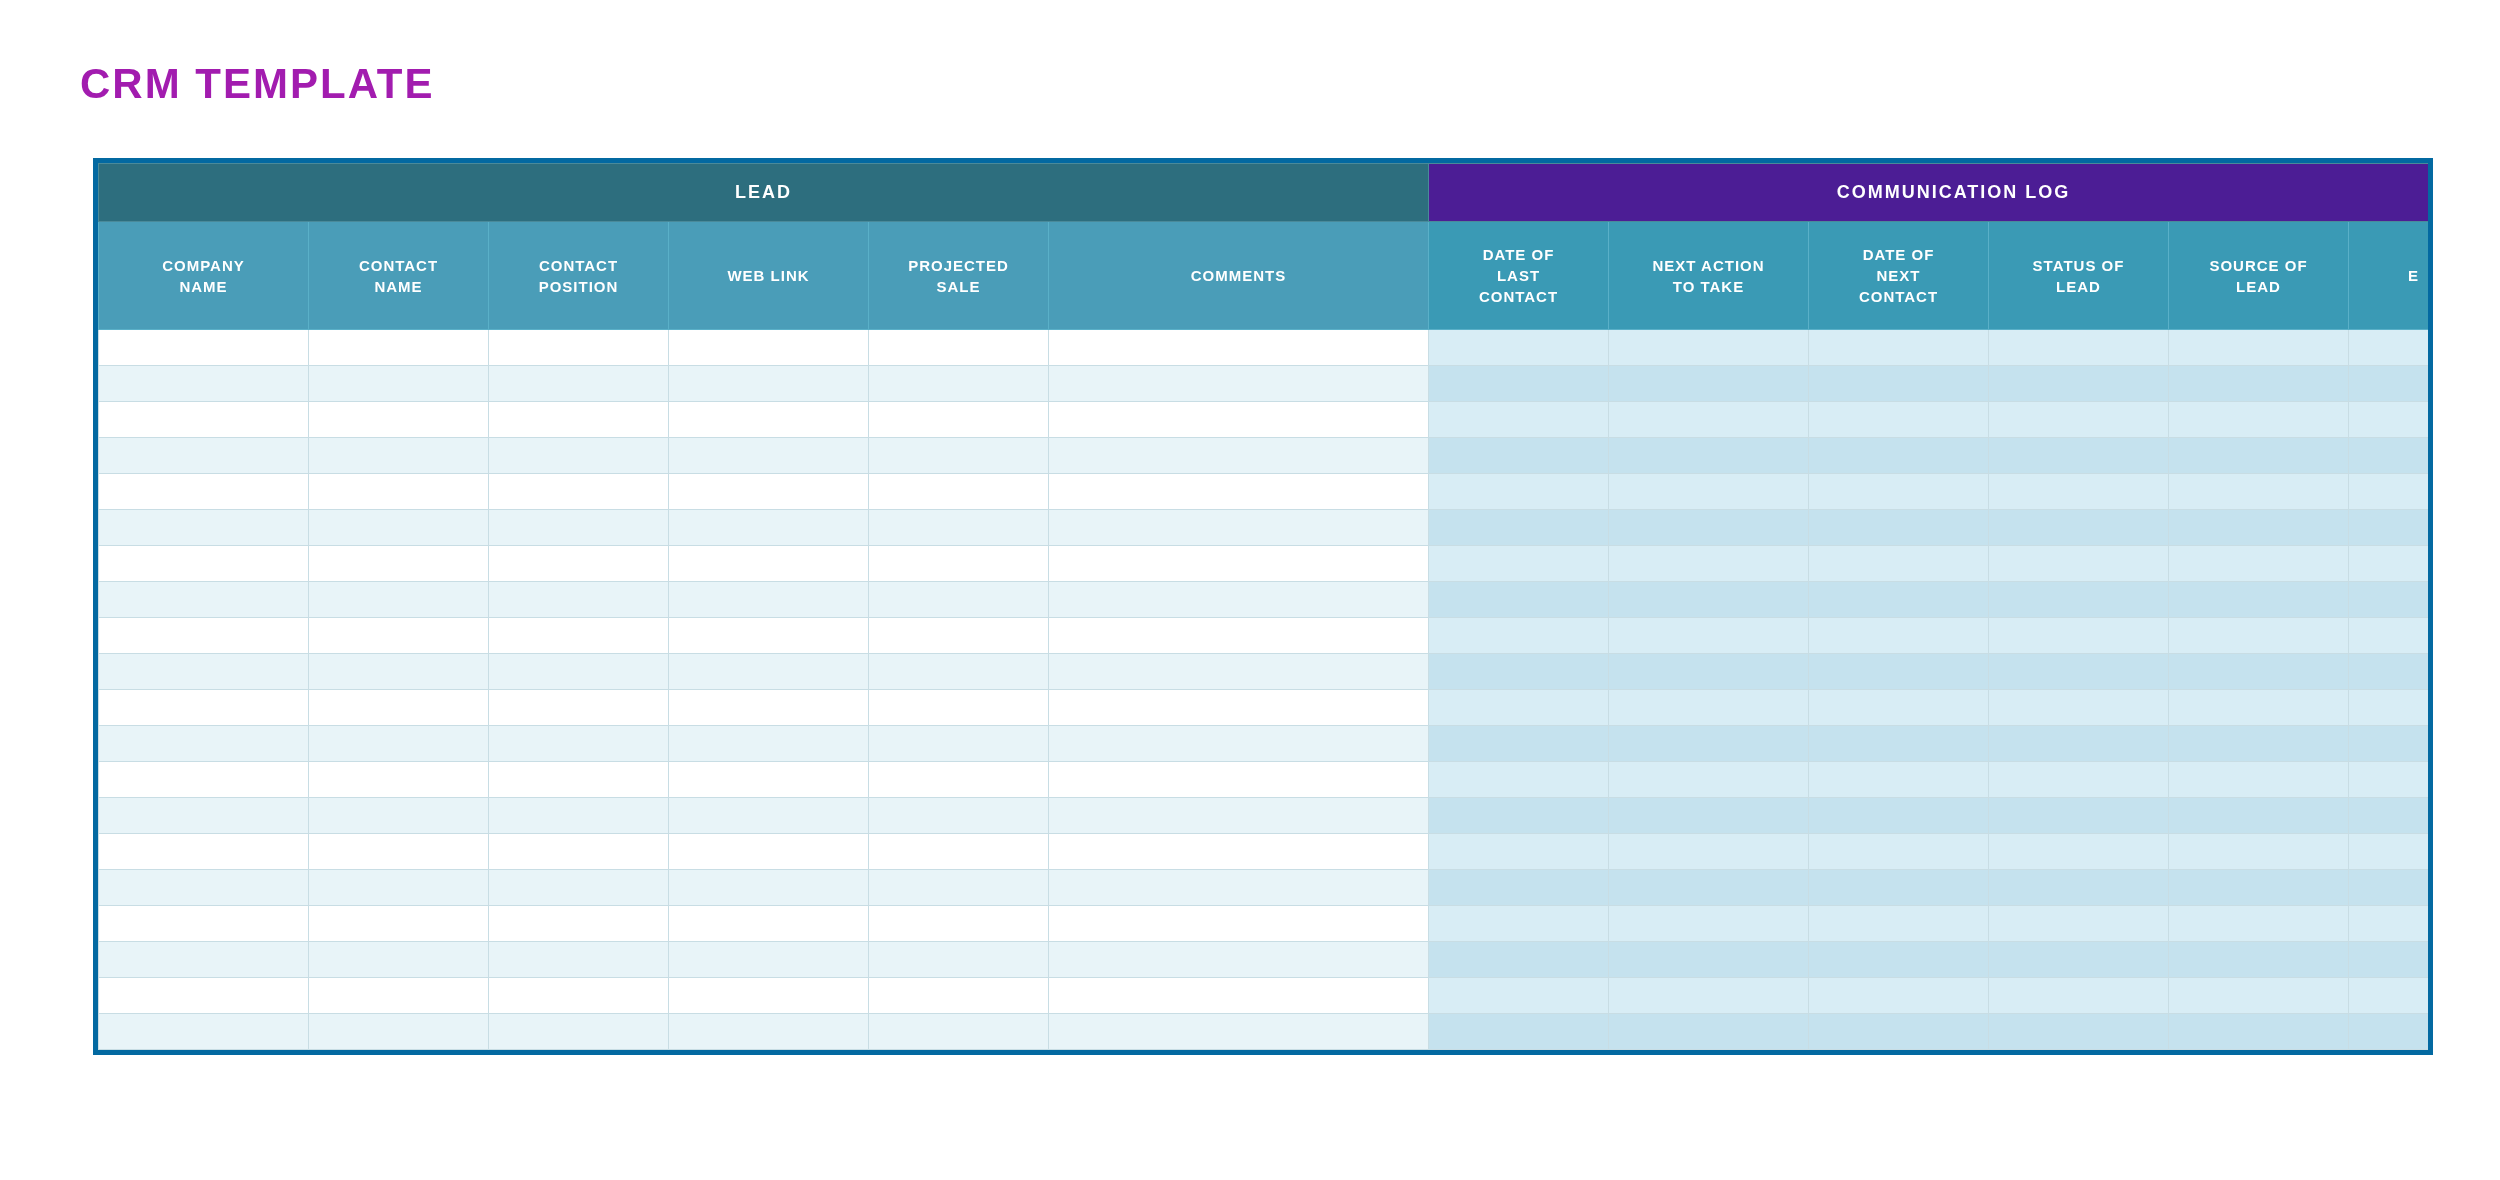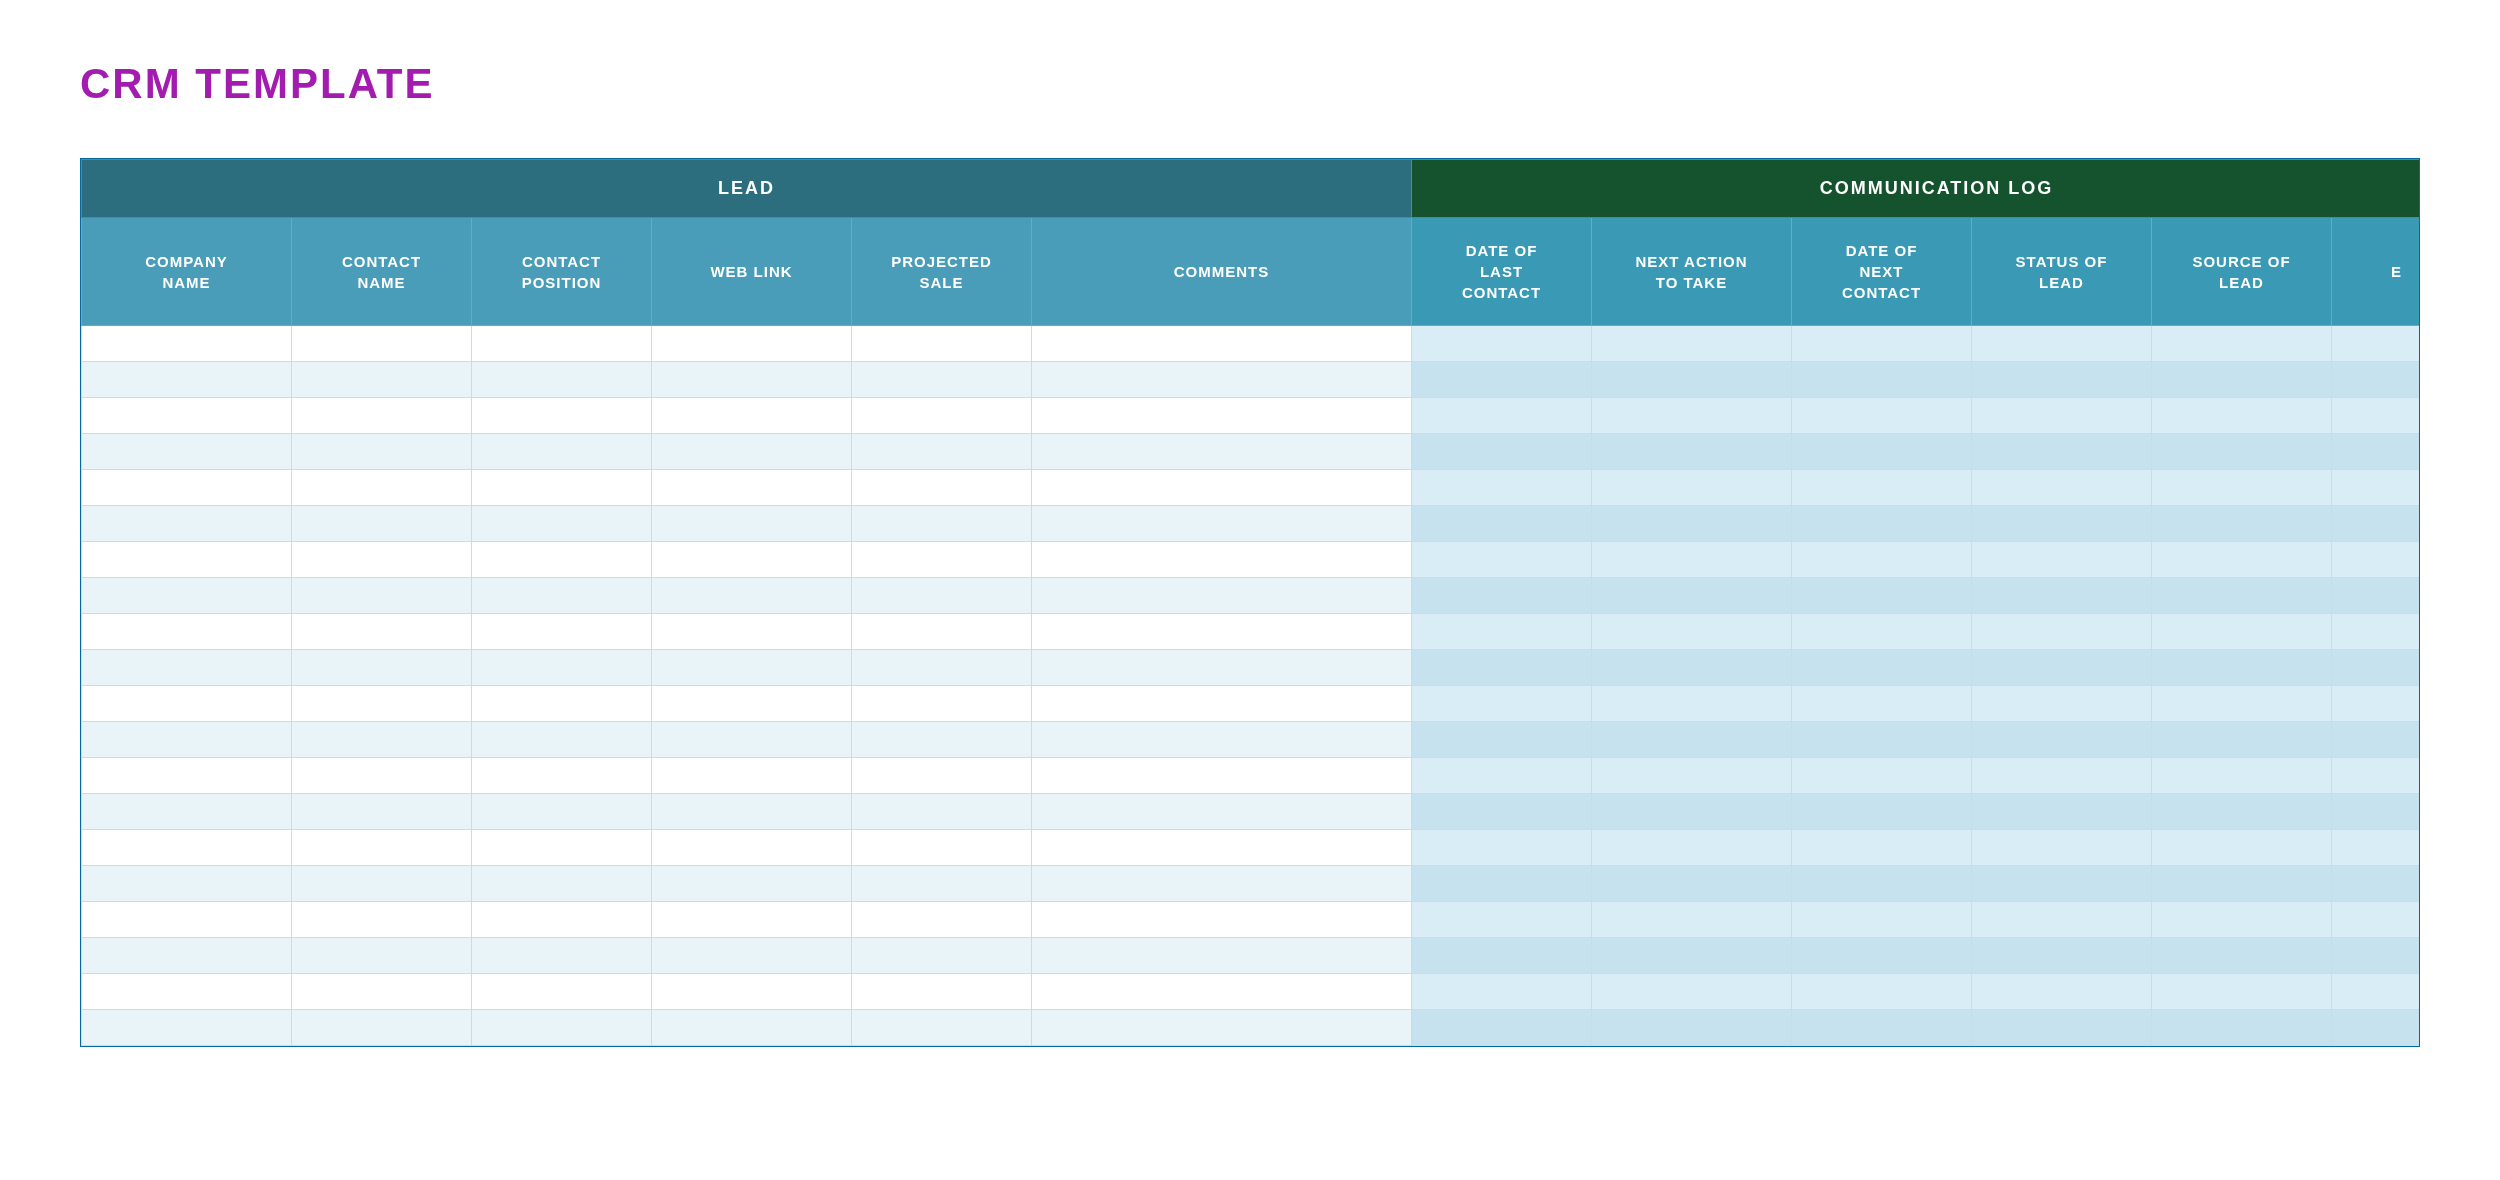--- a/index.html
+++ b/index.html
@@ -21,21 +21,22 @@
       font-size: 42px;
       font-weight: 700;
       letter-spacing: 2px;
       margin-bottom: 50px;
       text-transform: uppercase;
     }
 
     .table-wrapper {
       width: 100%;
       overflow: hidden;
-      border: 1px solid #0369a1;
+      border: 5px solid #0369a1;
+      margin-left: 13px;
     }
 
     table {
       width: 100%;
       border-collapse: collapse;
       table-layout: fixed;
     }
 
     
     .section-header-row th {
@@ -44,21 +45,21 @@
       font-size: 18px;
       font-weight: 700;
       letter-spacing: 2px;
       text-align: center;
       padding: 18px 10px;
       text-transform: uppercase;
       border: 1px solid #4a8a9a;
     }
 
     .section-header-row th.comm-header {
-      background-color: #14532d;
+      background-color: #4c1d95;
     }
 
     
     .col-header-row th {
       background-color: #4a9db8;
       color: #ffffff;
       font-size: 15px;
       font-weight: 700;
       letter-spacing: 1px;
       text-align: center;

